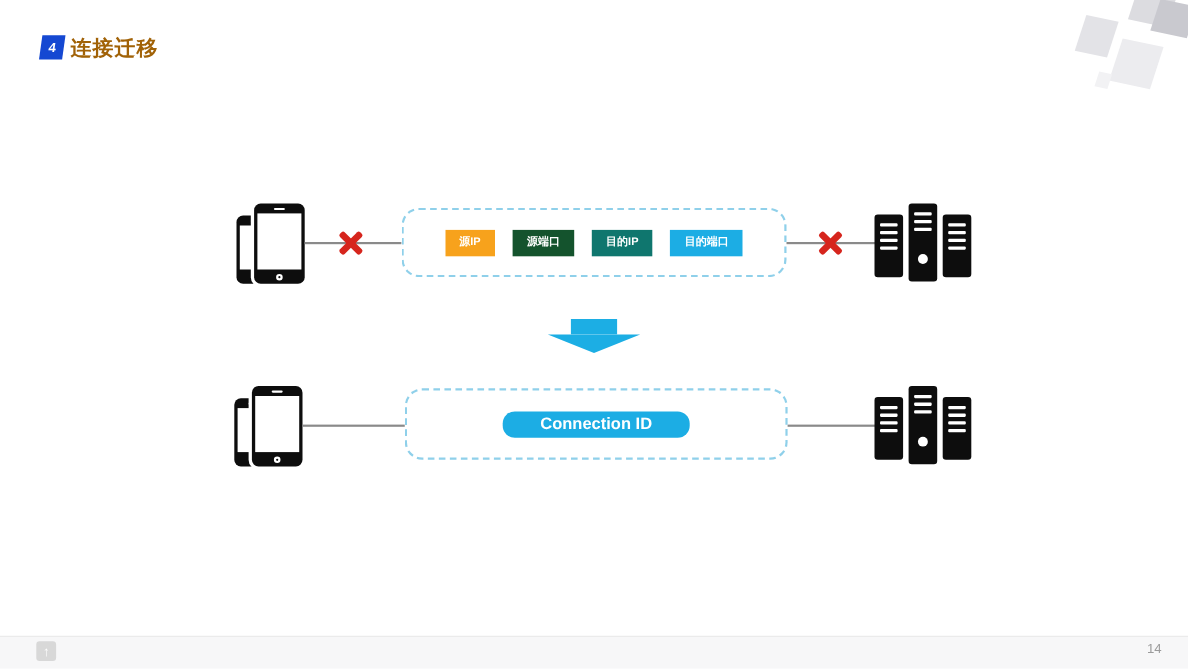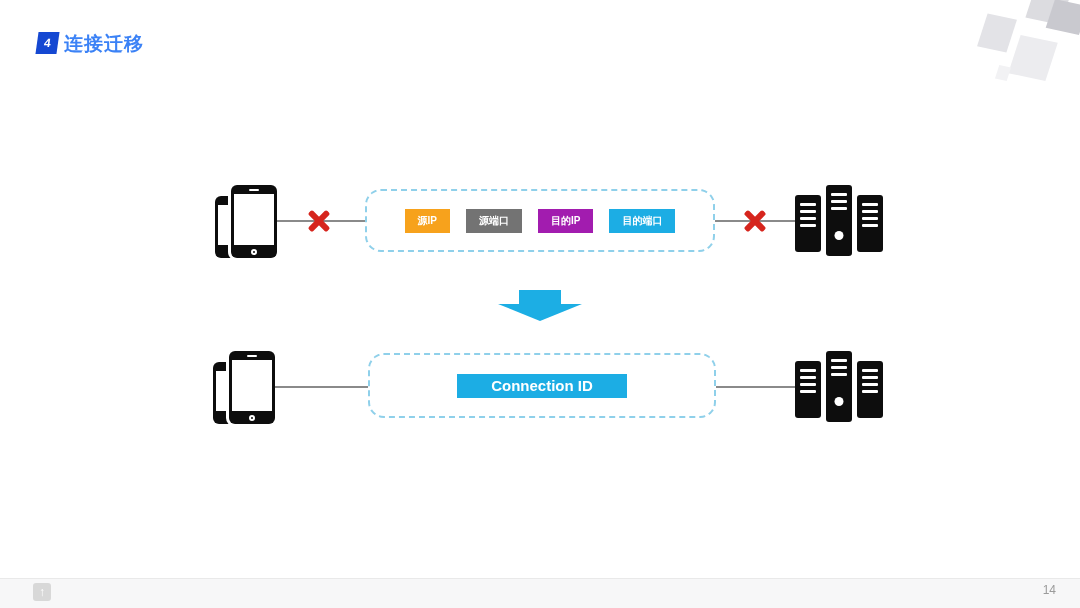--- a/index.html
+++ b/index.html
@@ -10,21 +10,21 @@
   }
   
   .badge{
     position:absolute;left:37px;top:32px;width:21px;height:22px;
     background:#1548D2;transform:skewX(-8deg);
     display:flex;align-items:center;justify-content:center;
     color:#fff;font-size:12px;font-weight:bold;
   }
   .title{
     position:absolute;left:64px;top:31px;
-    color:#3b82f6;font-size:19px;font-weight:bold;letter-spacing:1px;
+    color:#a16207;font-size:19px;font-weight:bold;letter-spacing:1px;
   }
   
   .deco{position:absolute;transform:rotate(12deg) skewX(-6deg);}
   .deco.a{left:1030px;top:-10px;width:36px;height:32px;background:#dcdce0;}
   .deco.b{left:1050px;top:2px;width:34px;height:30px;background:#c9c9cf;}
   .deco.c{left:982px;top:16px;width:30px;height:34px;background:#e3e3e7;}
   .deco.d{left:1014px;top:38px;width:38px;height:40px;background:#ececef;}
   .deco.e{left:997px;top:66px;width:12px;height:14px;background:#f2f2f4;}
   
   .line{position:absolute;height:2px;background:#8a8a8a;}
@@ -102,22 +102,22 @@
     <div class="speaker"></div>
     <div class="screen"></div>
     <div class="home"></div>
   </div>
 
   <div class="line" style="left:277px;top:220px;width:88px;"></div>
   <div class="xmark" style="left:305px;top:207px;"></div>
 
   <div class="dashedbox" style="left:365px;top:189px;width:350px;height:63px;">
     <div class="chip" style="background: rgb(247, 162, 28);">源IP</div>
-    <div class="chip" style="background: #737373;">源端口</div>
-    <div class="chip" style="background: #a21caf;">目的IP</div>
+    <div class="chip" style="background: #14532d;">源端口</div>
+    <div class="chip" style="background: #0f766e;">目的IP</div>
     <div class="chip" style="background: rgb(28, 173, 228);">目的端口</div>
   </div>
 
   <div class="line" style="left:715px;top:220px;width:82px;"></div>
   <div class="xmark" style="left:741px;top:207px;"></div>
 
   <div class="servers" style="left:795px;top:185px;">
     <div class="tower side" style="left:0;">
       <div class="slat" style="top:8px;"></div>
         <div class="slat" style="top:15px;"></div>
@@ -153,21 +153,21 @@
   </div>
   <div class="phone front" style="left:229px;top:351px;width:46px;height:73px;">
     <div class="speaker"></div>
     <div class="screen"></div>
     <div class="home"></div>
   </div>
 
   <div class="line" style="left:275px;top:386px;width:93px;"></div>
 
   <div class="dashedbox" style="left:368px;top:353px;width:348px;height:65px;">
-    <div class="chip wide" style="background: rgb(28, 173, 228);">Connection ID</div>
+    <div class="chip wide" style="background: rgb(28, 173, 228); border-radius: 11px;">Connection ID</div>
   </div>
 
   <div class="line" style="left:716px;top:386px;width:82px;"></div>
 
   <div class="servers" style="left:795px;top:351px;">
     <div class="tower side" style="left:0;">
       <div class="slat" style="top:8px;"></div>
         <div class="slat" style="top:15px;"></div>
       <div class="slat" style="top:22px;"></div>
         <div class="slat" style="top:29px;"></div>

